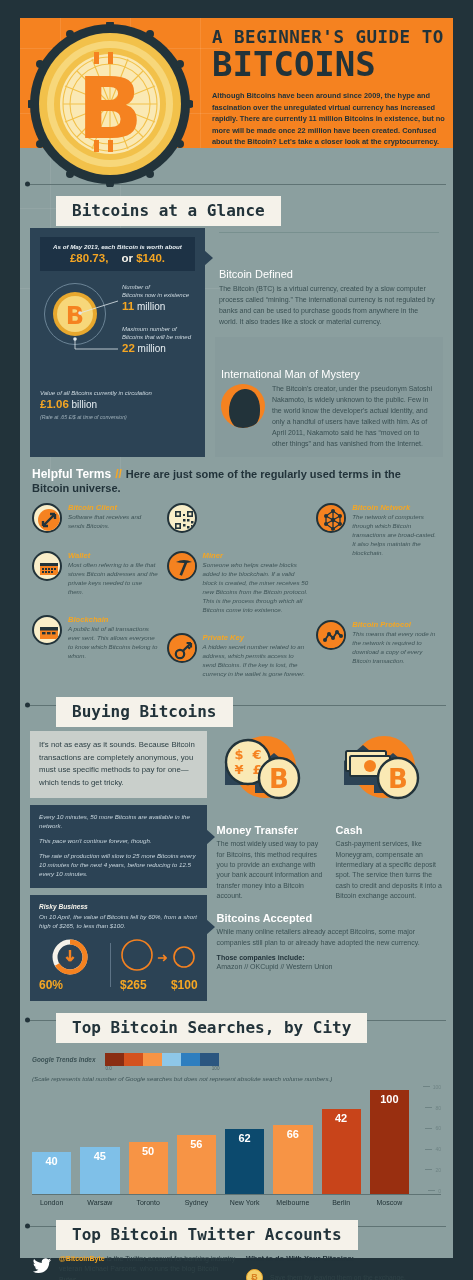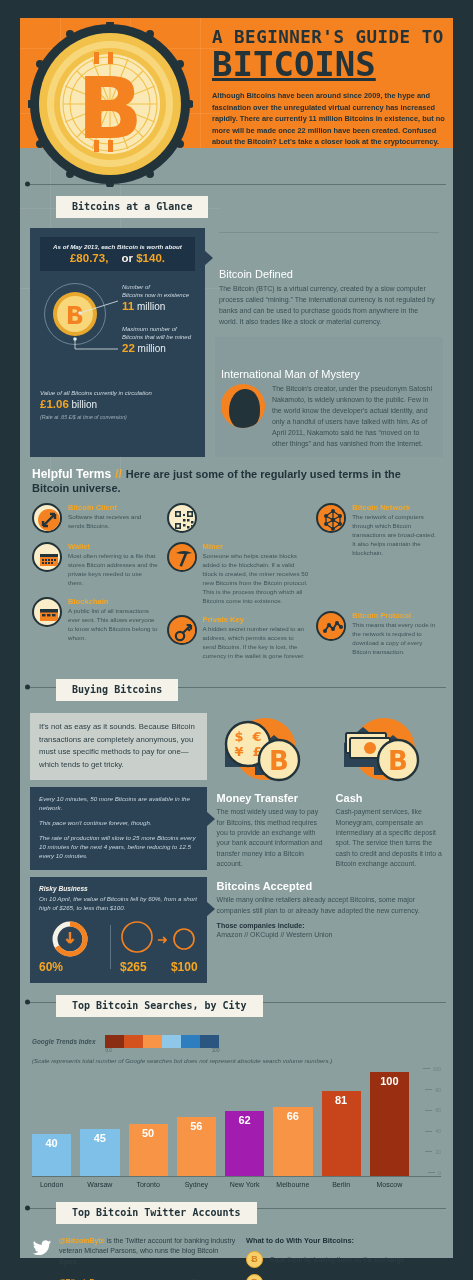--- a/index.html
+++ b/index.html
@@ -22,21 +22,21 @@
   .coin-big {
     position: absolute; left: 28px; top: 22px; width: 165px; height: 165px; z-index: 4;
   }
   .title-block { position: absolute; left: 212px; top: 28px; width: 238px; }
   .title-small {
     color: #22333a; font-size: 17.5px; font-weight: bold; letter-spacing: 0.5px;
     font-family: "DejaVu Sans Mono", monospace; line-height: 1.05;
   }
   .title-big {
     color: #22333a; font-size: 34px; font-weight: bold; letter-spacing: 0px;
-    font-family: "DejaVu Sans Mono", monospace; line-height: 1.0; margin-top: 1px; text-decoration: underline;
+    font-family: "DejaVu Sans Mono", monospace; line-height: 1.0; margin-top: 1px;
   }
   .title-para {
     color: #22333a; font-size: 7.4px; line-height: 1.55; margin-top: 9px;
     font-weight: bold;
   }
 
   
   .panel {
     position: absolute; left: 20px; top: 148px; width: 433px; height: 1110px;
     background: #8b9f9f;
@@ -49,21 +49,21 @@
   .ribbon-line {
     position: absolute; left: 7px; right: 7px; top: 50%; height: 1px; background: #5f7374;
   }
   .ribbon-dot {
     position: absolute; left: 5px; top: 50%; width: 5px; height: 5px;
     background: #22333a; border-radius: 50%; transform: translateY(-50%);
   }
   .ribbon {
     position: relative; display: inline-block; background: #f5f2ea;
     color: #22333a; font-family: "DejaVu Sans Mono", monospace; font-weight: bold;
-    font-size: 10px; padding: 5px 16px 6px 16px; margin-left: 36px; letter-spacing: 0px;
+    font-size: 16px; padding: 5px 16px 6px 16px; margin-left: 36px; letter-spacing: 0px;
   }
 
   
   .glance-row { display: flex; gap: 10px; padding: 0 10px; margin-top: 8px; }
   .glance-card {
     position: relative; width: 179px; background: #2c4355; padding: 9px 10px 10px 10px;
   }
   .glance-card:after {
     content: ""; position: absolute; right: -8px; top: 22px;
     border-top: 8px solid transparent; border-bottom: 8px solid transparent;
@@ -106,21 +106,21 @@
     position: absolute; left: 8px; top: 5px; width: 31px; height: 40px;
     background: #22333a; border-radius: 50% 45% 40% 40% / 55% 50% 45% 45%;
   }
 
   
   .terms { padding: 10px 12px 4px 12px; }
   .terms-h { font-size: 12px; font-weight: bold; color: #ffffff; }
   .terms-h span.slash { color: #f5a623; font-weight: bold; margin: 0 4px; }
   .terms-h span.sub { color: #22333a; font-size: 11px; font-weight: bold; }
   .terms-grid { display: flex; gap: 8px; margin-top: 8px; }
-  .terms-col { display: flex; flex-direction: column; gap: 9px; }
+  .terms-col { display: flex; flex-direction: column; gap: 18px; font-style: italic; }
   .col1 { width: 134px; } .col2 { width: 150px; } .col3 { width: 132px; }
   .term { display: flex; gap: 6px; }
   .term-ico {
     flex: 0 0 auto; width: 30px; height: 30px; border-radius: 50%;
     background: #f9eec9; border: 2px solid #22333a; position: relative; overflow: hidden;
   }
   .term-ico.filled { background: #f58220; }
   .term-t { color: #f5a623; font-size: 7.6px; font-weight: bold; }
   .term-d { color: #3d5356; font-size: 6.2px; line-height: 1.45; margin-top: 1px; }
 
@@ -141,21 +141,21 @@
   .risky-h { color: #f5f2ea; font-size: 6.6px; font-style: italic; font-weight: bold; margin-bottom: 3px; }
   .risky-stats { display: flex; align-items: center; margin-top: 7px; }
   .donut { width: 38px; height: 38px; position: relative; margin: 0 auto; }
   .stat-lbl { color: #f5a623; font-size: 12px; font-weight: bold; text-align: left; margin-top: 2px; }
   .divider-v { width: 1px; height: 44px; background: #5d7386; margin: 0 9px; }
 
   .buy-right { width: 234px; }
   .methods { display: flex; gap: 8px; }
   .method { width: 111px; }
   .m-art { height: 78px; position: relative; }
-  .m-h { color: #ffffff; font-size: 11px; font-weight: bold; margin-top: 1px; }
+  .m-h { color: #ffffff; font-size: 11px; font-weight: bold; margin-top: 15px; }
   .m-p { color: #3a5053; font-size: 6.9px; line-height: 1.5; margin-top: 3px; }
   .accepted { margin-top: 9px; padding-top: 2px; }
   .acc-h { color: #ffffff; font-size: 11px; font-weight: bold; }
   .acc-p { color: #3a5053; font-size: 7px; line-height: 1.5; margin-top: 3px; }
   .acc-strong { color: #22333a; font-size: 7px; font-weight: bold; margin-top: 6px; }
   .acc-list { color: #3a5053; font-size: 7px; margin-top: 2px; }
 
   
   .chart-wrap { padding: 6px 12px 0 12px; }
   .legend-row { display: flex; align-items: center; gap: 10px; margin-top: 8px; }
@@ -631,32 +631,32 @@
               <div class="bar" style="height: 50%; background: rgb(247, 148, 69);">
                 <div class="bar-val">50</div>
               </div>
             </div>
             <div class="bar-cell">
               <div class="bar" style="height: 56%; background: rgb(247, 148, 69);">
                 <div class="bar-val">56</div>
               </div>
             </div>
             <div class="bar-cell">
-              <div class="bar" style="height: 62%; background: #a21caf;">
+              <div class="bar" style="height: 62%; background: #0c4a6e;">
                 <div class="bar-val">62</div>
               </div>
             </div>
             <div class="bar-cell">
               <div class="bar" style="height: 66%; background: rgb(247, 148, 69);">
                 <div class="bar-val">66</div>
               </div>
             </div>
             <div class="bar-cell">
               <div class="bar" style="height: 81%; background: rgb(200, 68, 26);">
-                <div class="bar-val">81</div>
+                <div class="bar-val">42</div>
               </div>
             </div>
             <div class="bar-cell">
               <div class="bar" style="height: 100%; background: rgb(153, 47, 16);">
                 <div class="bar-val">100</div>
               </div>
             </div>
           </div>
         <div class="yaxis" id="yaxis">
             <div class="ytick" style="bottom: 0%;">

